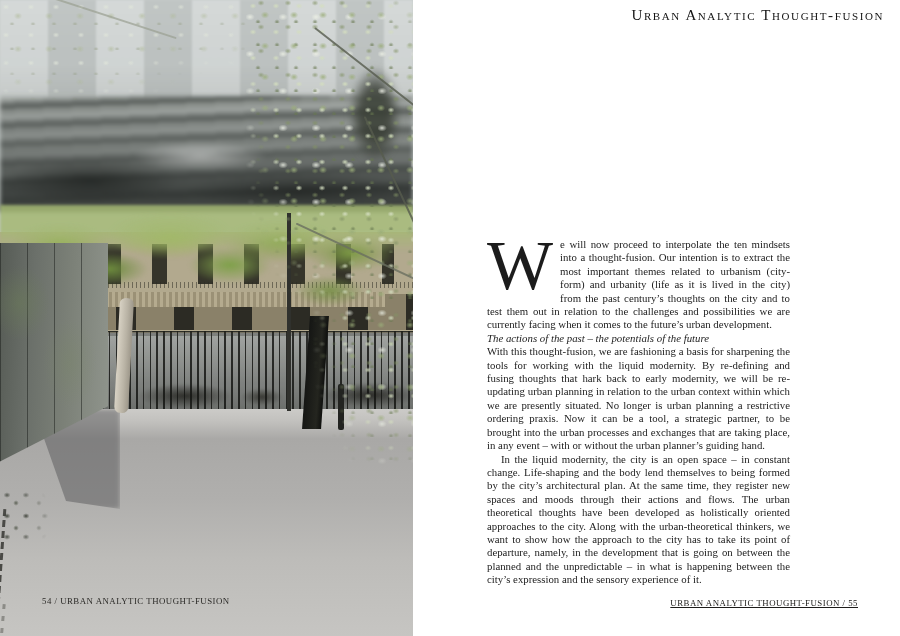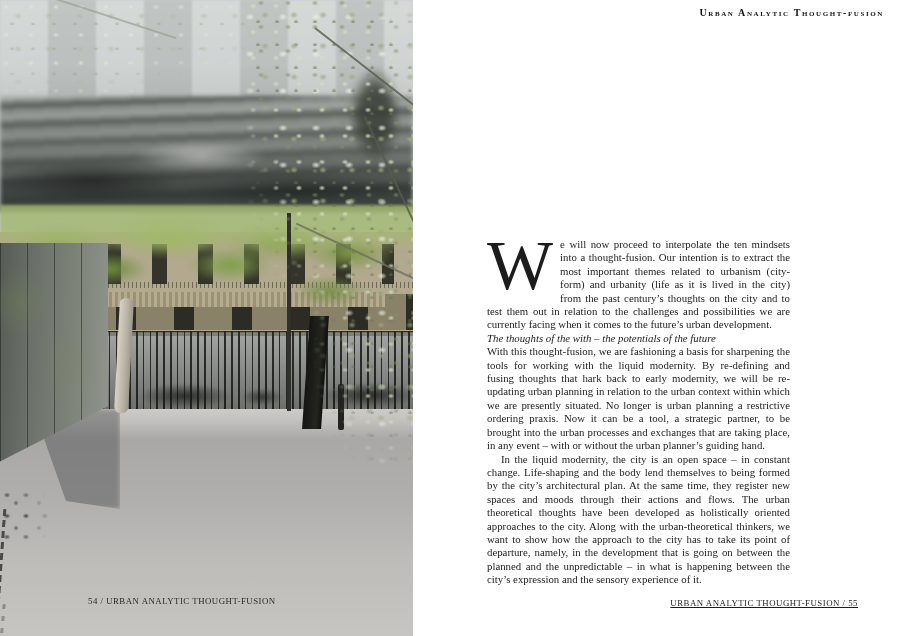--- a/index.html
+++ b/index.html
@@ -177,38 +177,38 @@
       radial-gradient(5px 4px at 7px 7px, rgba(53,58,48,0.9), rgba(53,58,48,0) 70%),
       radial-gradient(4px 4px at 16px 15px, rgba(70,76,62,0.8), rgba(70,76,62,0) 70%);
     background-size:19px 21px, 23px 25px;
     -webkit-mask-image:radial-gradient(80% 80% at 20% 55%, #000 45%, rgba(0,0,0,0) 95%);
     mask-image:radial-gradient(80% 80% at 20% 55%, #000 45%, rgba(0,0,0,0) 95%);
   }
 
   
   .running-head{
     position:absolute;top:7px;right:16px;z-index:20;
-    font-variant:small-caps;font-weight:700;font-size:10px;
+    font-variant:small-caps;font-weight:400;font-size:15px;
     letter-spacing:1.6px;color:#141414;
   }
   .text-block{
     position:absolute;left:487px;top:238px;width:303px;z-index:20;
     font-size:10.8px;line-height:13.4px;color:#222;
     text-align:justify;
   }
   .text-block p{margin:0;}
   .dropcap{
     float:left;font-size:70px;line-height:52px;height:52px;
     margin:2px 7px 0 0;color:#1c1c1c;
   }
   .para.indent{text-indent:14px;}
   .subhead{margin-top:13.4px;font-style:italic;}
   .footer{
     position:absolute;z-index:21;
-    font-size:8.8px;letter-spacing:0.5px;color:#2b2a27;margin-left:46px;
+    font-size:8.8px;letter-spacing:0.5px;color:#2b2a27;
   }
   .footer-left{left:42px;top:596px;}
   .footer-right{right:42px;top:598px;color:#1d1c1a;text-decoration:underline;}
 </style>
 </head>
 <body>
 
 <div class="spread">
 
   <div class="photo">
@@ -238,20 +238,20 @@
     <div class="ph-branch b4"></div>
     <div class="ph-plant-bl"></div>
   </div>
 
   <div class="footer footer-left">54 / URBAN ANALYTIC THOUGHT-FUSION</div>
 
   <div class="running-head">Urban Analytic Thought-fusion</div>
 
   <div class="text-block">
     <p class="para opening"><span class="dropcap">W</span><span>e will now proceed to interpolate the ten mindsets into a thought-fusion. Our intention is to extract the most important themes related to urbanism (city-form) and urbanity (life as it is lived in the city) from the past century’s thoughts on the city and to test them out in relation to the challenges and possibilities we are currently facing when it comes to the future’s urban development.</span></p>
-    <p class="subhead">The thoughts of the with – the potentials of the future</p>
+    <p class="subhead">The actions of the past – the potentials of the future</p>
     <p class="para">With this thought-fusion, we are fashioning a basis for sharpening the tools for working with the liquid modernity. By re-defining and fusing thoughts that hark back to early modernity, we will be re-updating urban planning in relation to the urban context within which we are presently situated. No longer is urban planning a restrictive ordering praxis. Now it can be a tool, a strategic partner, to be brought into the urban processes and exchanges that are taking place, in any event – with or without the urban planner’s guiding hand.</p>
     <p class="para indent">In the liquid modernity, the city is an open space – in constant change. Life-shaping and the body lend themselves to being formed by the city’s architectural plan. At the same time, they register new spaces and moods through their actions and flows. The urban theoretical thoughts have been developed as holistically oriented approaches to the city. Along with the urban-theoretical thinkers, we want to show how the approach to the city has to take its point of departure, namely, in the development that is going on between the planned and the unpredictable – in what is happening between the city’s expression and the sensory experience of it.</p>
   </div>
 
   <div class="footer footer-right">URBAN ANALYTIC THOUGHT-FUSION / 55</div>
 
 </div>
 
 </body></html>

